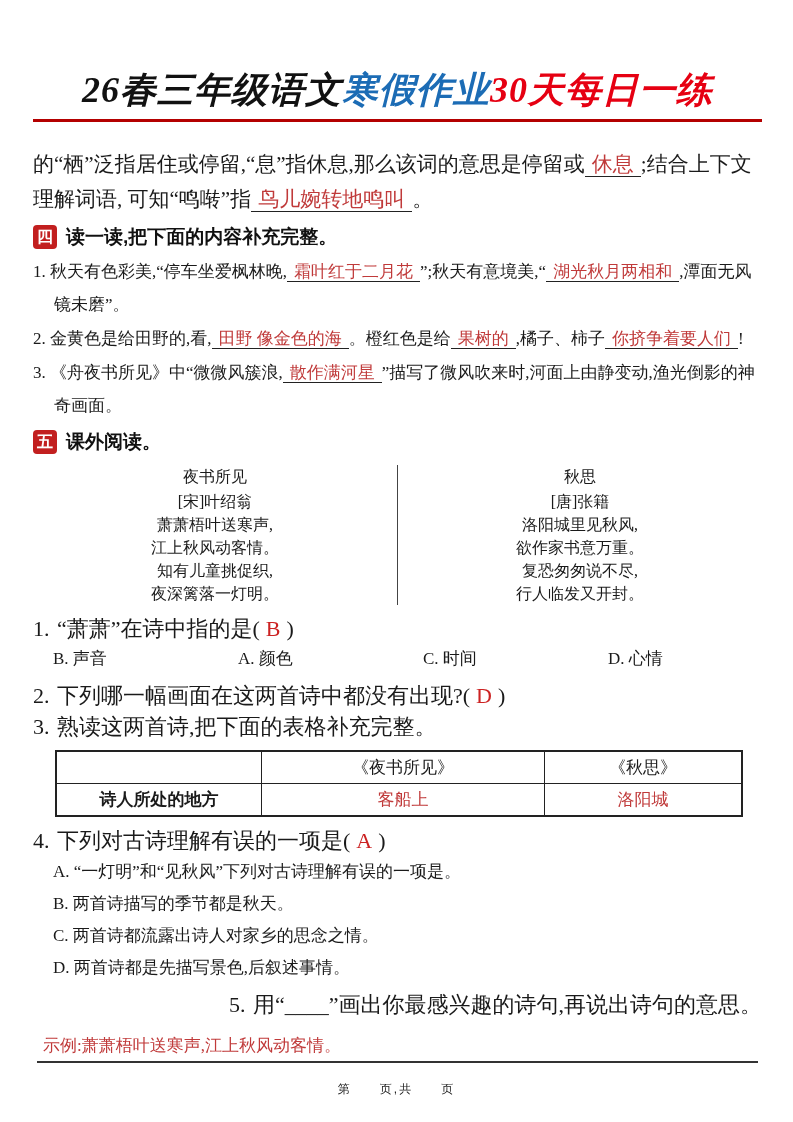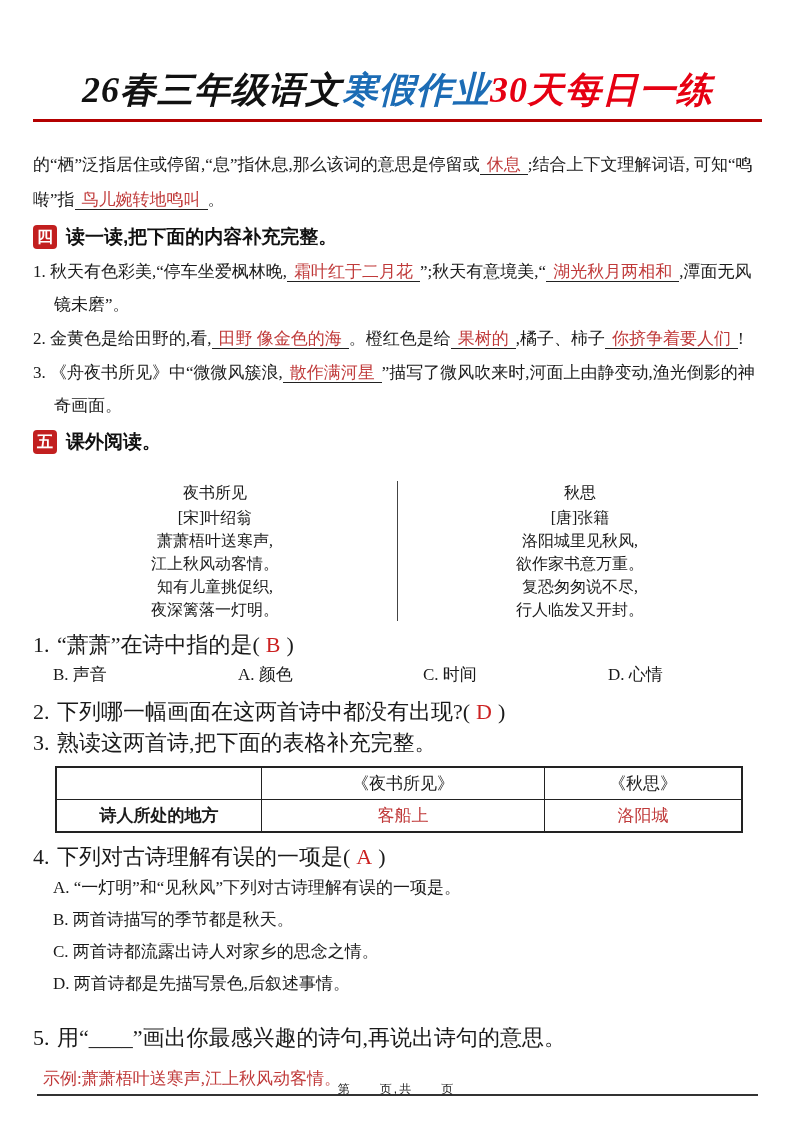--- a/index.html
+++ b/index.html
@@ -14,42 +14,42 @@
   .title{
     text-align:center;font-weight:bold;font-size:36px;line-height:52px;
     letter-spacing:1px;white-space:nowrap;font-style:italic;
   }
   .t-black{color:#111111;}
   .t-blue{color:#1c6cb5;}
   .t-red{color:#e60012;}
   .rule{height:3px;background:#b40000;margin:3px 0 8px 0;}
 
   
-  .bodyline{font-size:17px;line-height:35px;margin-top:25px;}
+  .bodyline{font-size:21px;line-height:35px;margin-top:25px;}
   .ans{
     color:#c03a3a;border-bottom:1px solid #222;padding:0 7px;
     white-space:nowrap;
   }
 
   
   .sec{display:flex;align-items:center;gap:9px;margin:7px 0 5px 0;
     font-family:"Liberation Sans","DejaVu Sans",sans-serif;
     font-weight:bold;font-size:19px;color:#111;}
   .sec-marker{
     background:#c21f1f;color:#ffffff;width:24px;height:24px;border-radius:4px;
     display:flex;align-items:center;justify-content:center;
     font-size:16px;flex:0 0 auto;
   }
 
   
   .item{font-size:17px;line-height:33px;padding-left:21px;text-indent:-21px;margin:1px 0;}
 
   
   .poems{display:flex;margin:10px 0 8px 0;}
-  .poem{flex:1;text-align:center;font-size:16px;line-height:23px;margin-top:16px;}
+  .poem{flex:1;text-align:center;font-size:16px;line-height:23px;}
   .poem-right{border-left:1px solid #444;}
   .poem-title{margin-bottom:2px;}
 
   
   .q{font-size:22px;line-height:31px;}
   .q-num{margin-right:2px;}
   .q-ans{color:#cc2222;padding:0 6px;}
   .opts-row{display:flex;margin:0 0 6px 20px;font-size:17px;line-height:30px;}
   .opts-row .opt{flex:0 0 185px;}
   .opts-row .opt:last-child{flex:1 1 auto;}
@@ -172,21 +172,21 @@
 
   <div class="q">
     <span class="q-num">4.</span>
     <span>下列对古诗理解有误的一项是(</span><span class="q-ans">A</span><span>)</span>
   </div>
   <div class="q4opt">A. “一灯明”和“见秋风”下列对古诗理解有误的一项是。</div>
   <div class="q4opt">B. 两首诗描写的季节都是秋天。</div>
   <div class="q4opt">C. 两首诗都流露出诗人对家乡的思念之情。</div>
   <div class="q4opt">D. 两首诗都是先描写景色,后叙述事情。</div>
 
-  <div class="q" style="margin-top:22px;">
+  <div class="q" style="margin-top:5px;text-align:right;">
     <span class="q-num">5.</span>
     <span>用“____”画出你最感兴趣的诗句,再说出诗句的意思。</span>
   </div>
   <div class="ans-line">示例:萧萧梧叶送寒声,江上秋风动客情。</div>
 
 </div>
 
 <div class="footer">第　　页,共　　页</div>
 
 </body></html>

